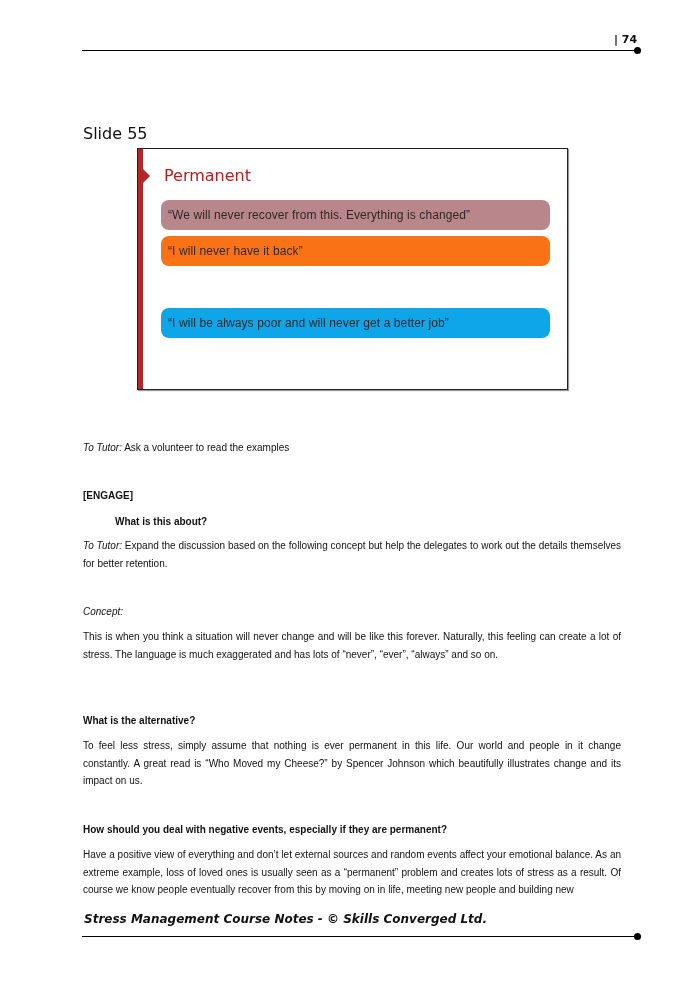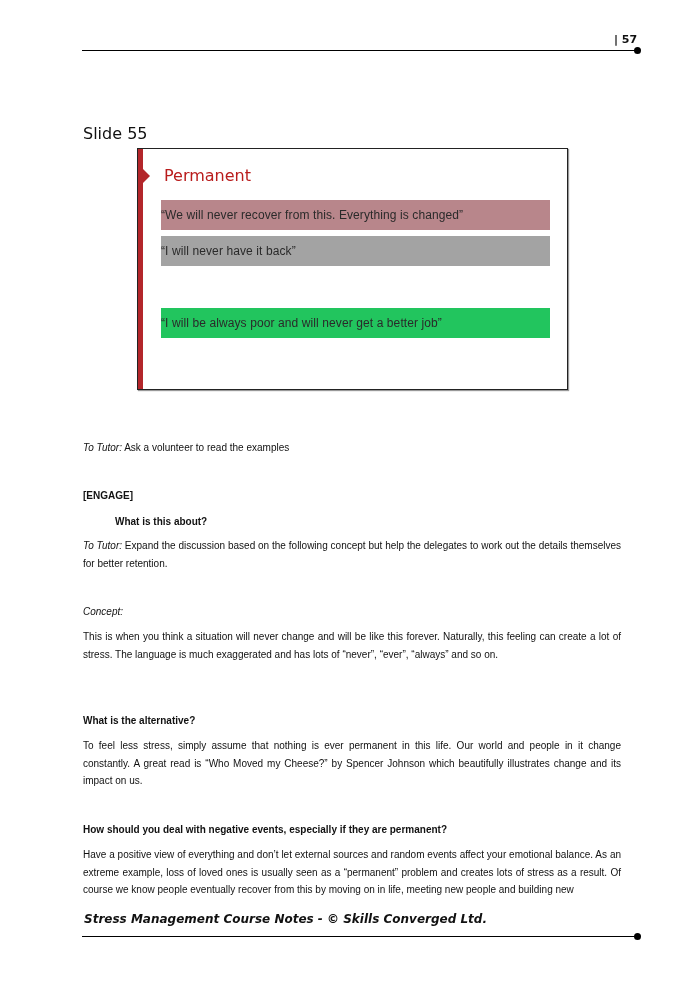--- a/index.html
+++ b/index.html
@@ -5,42 +5,42 @@
   html, body { margin:0; padding:0; background:#ffffff; }
   body { width:700px; height:995px; position:relative; overflow:hidden; font-family:"DejaVu Sans", sans-serif; color:#111; }
   .hline { position:absolute; height:1px; background:#000; }
   .dot { position:absolute; width:7px; height:7px; border-radius:50%; background:#000; }
   #page-num { position:absolute; top:33px; left:614px; font-size:11px; font-weight:bold; }
   #slide-label { position:absolute; top:84px; left:83px; font-size:16px;margin-top:40px; }
   #slide { position:absolute; left:137px; top:148px; width:429px; height:240px; border:1px solid #222; background:#fff; box-shadow:1px 1px 1px #999; }
   #slide .bar { position:absolute; left:0; top:0; width:5px; height:100%; background:#b3262a; }
   #slide .arrow { position:absolute; left:5px; top:20px; width:0; height:0; border-top:7px solid transparent; border-bottom:7px solid transparent; border-left:7px solid #b3262a; }
   #slide-title { position:absolute; left:26px; top:17px; font-size:16px; color:#b91c1c; font-family:"DejaVu Sans", sans-serif; }
-  .qbox { position:absolute; left:23px; width:389px; height:30px; border-radius:0; font-size:12px; color:#2a2a2a; line-height:30px; box-sizing:border-box; font-family:"Liberation Sans", sans-serif; letter-spacing:0.1px; }
+  .qbox { position:absolute; left:23px; width:389px; height:30px; border-radius:8px; font-size:12px; color:#2a2a2a; line-height:30px; padding-left:7px; box-sizing:border-box; font-family:"Liberation Sans", sans-serif; letter-spacing:0.1px; }
   .txt { position:absolute; left:83px; width:538px; font-family:"Liberation Sans", sans-serif; font-size:10px; line-height:17.5px; text-align:justify; }
   .bold { font-weight:bold; }
   .it { font-style:italic; }
   #footer-text { position:absolute; left:84px; top:912px; font-size:12px; font-style:italic; font-weight:bold; font-family:"DejaVu Sans", sans-serif; }
 </style>
 </head>
 <body>
 
 <div class="hline" style="left:82px; top:50px; width:555px;"></div>
 <div class="dot" style="left:634px; top:47px;"></div>
-<div id="page-num">| 57</div>
+<div id="page-num">| 74</div>
 
 <div id="slide-label">Slide 55</div>
 
 <div id="slide">
   <div class="bar"></div>
   <div class="arrow"></div>
   <div id="slide-title">Permanent</div>
   <div class="qbox" style="top:51px; background:#b8868b;">“We will never recover from this. Everything is changed”</div>
-  <div class="qbox" style="top:87px; background:#a3a3a3;">“I will never have it back”</div>
-  <div class="qbox" style="top:159px; background:#22c55e;">“I will be always poor and will never get a better job”</div>
+  <div class="qbox" style="top:87px; background:#f97316;">“I will never have it back”</div>
+  <div class="qbox" style="top:159px; background:#0ea5e9;">“I will be always poor and will never get a better job”</div>
 </div>
 
 <div class="txt" style="top:439px;"><span class="it">To Tutor:</span><span> Ask a volunteer to read the examples</span></div>
 
 <div class="txt bold" style="top:487px;">[ENGAGE]</div>
 <div class="txt bold" style="top:513px;margin-left:32px;">What is this about?</div>
 
 <div class="txt" style="top:537px;"><span class="it">To Tutor:</span><span>  Expand the discussion based on the following concept but help the delegates to work out the details themselves for better retention.</span></div>
 
 <div class="txt it" style="top:603px;">Concept:</div>

